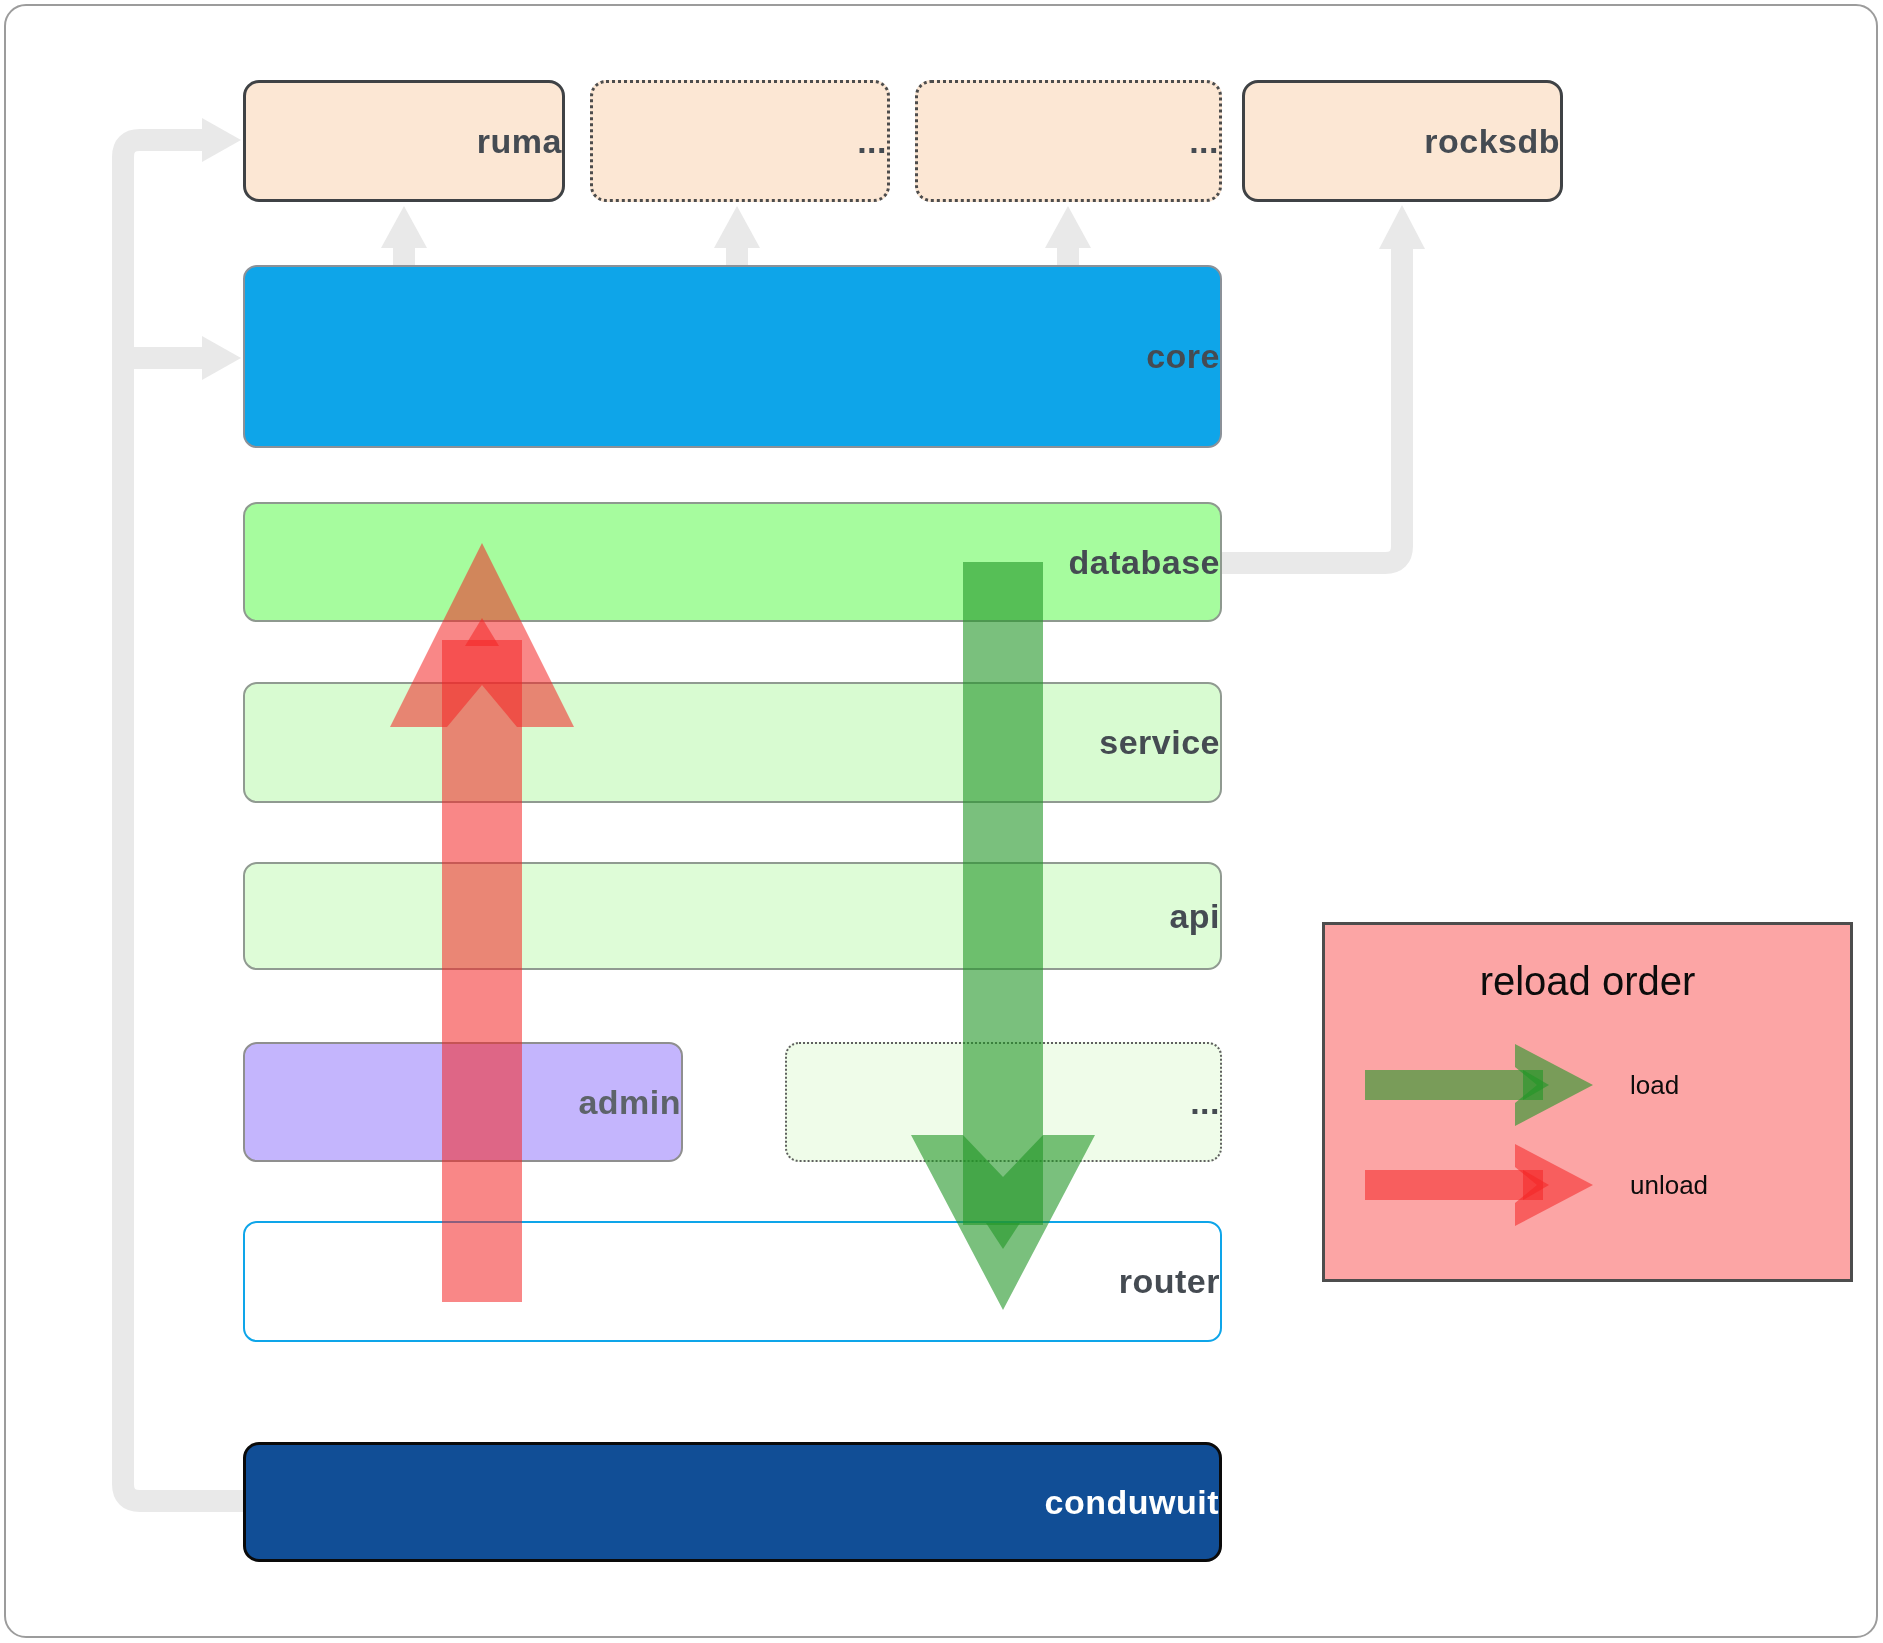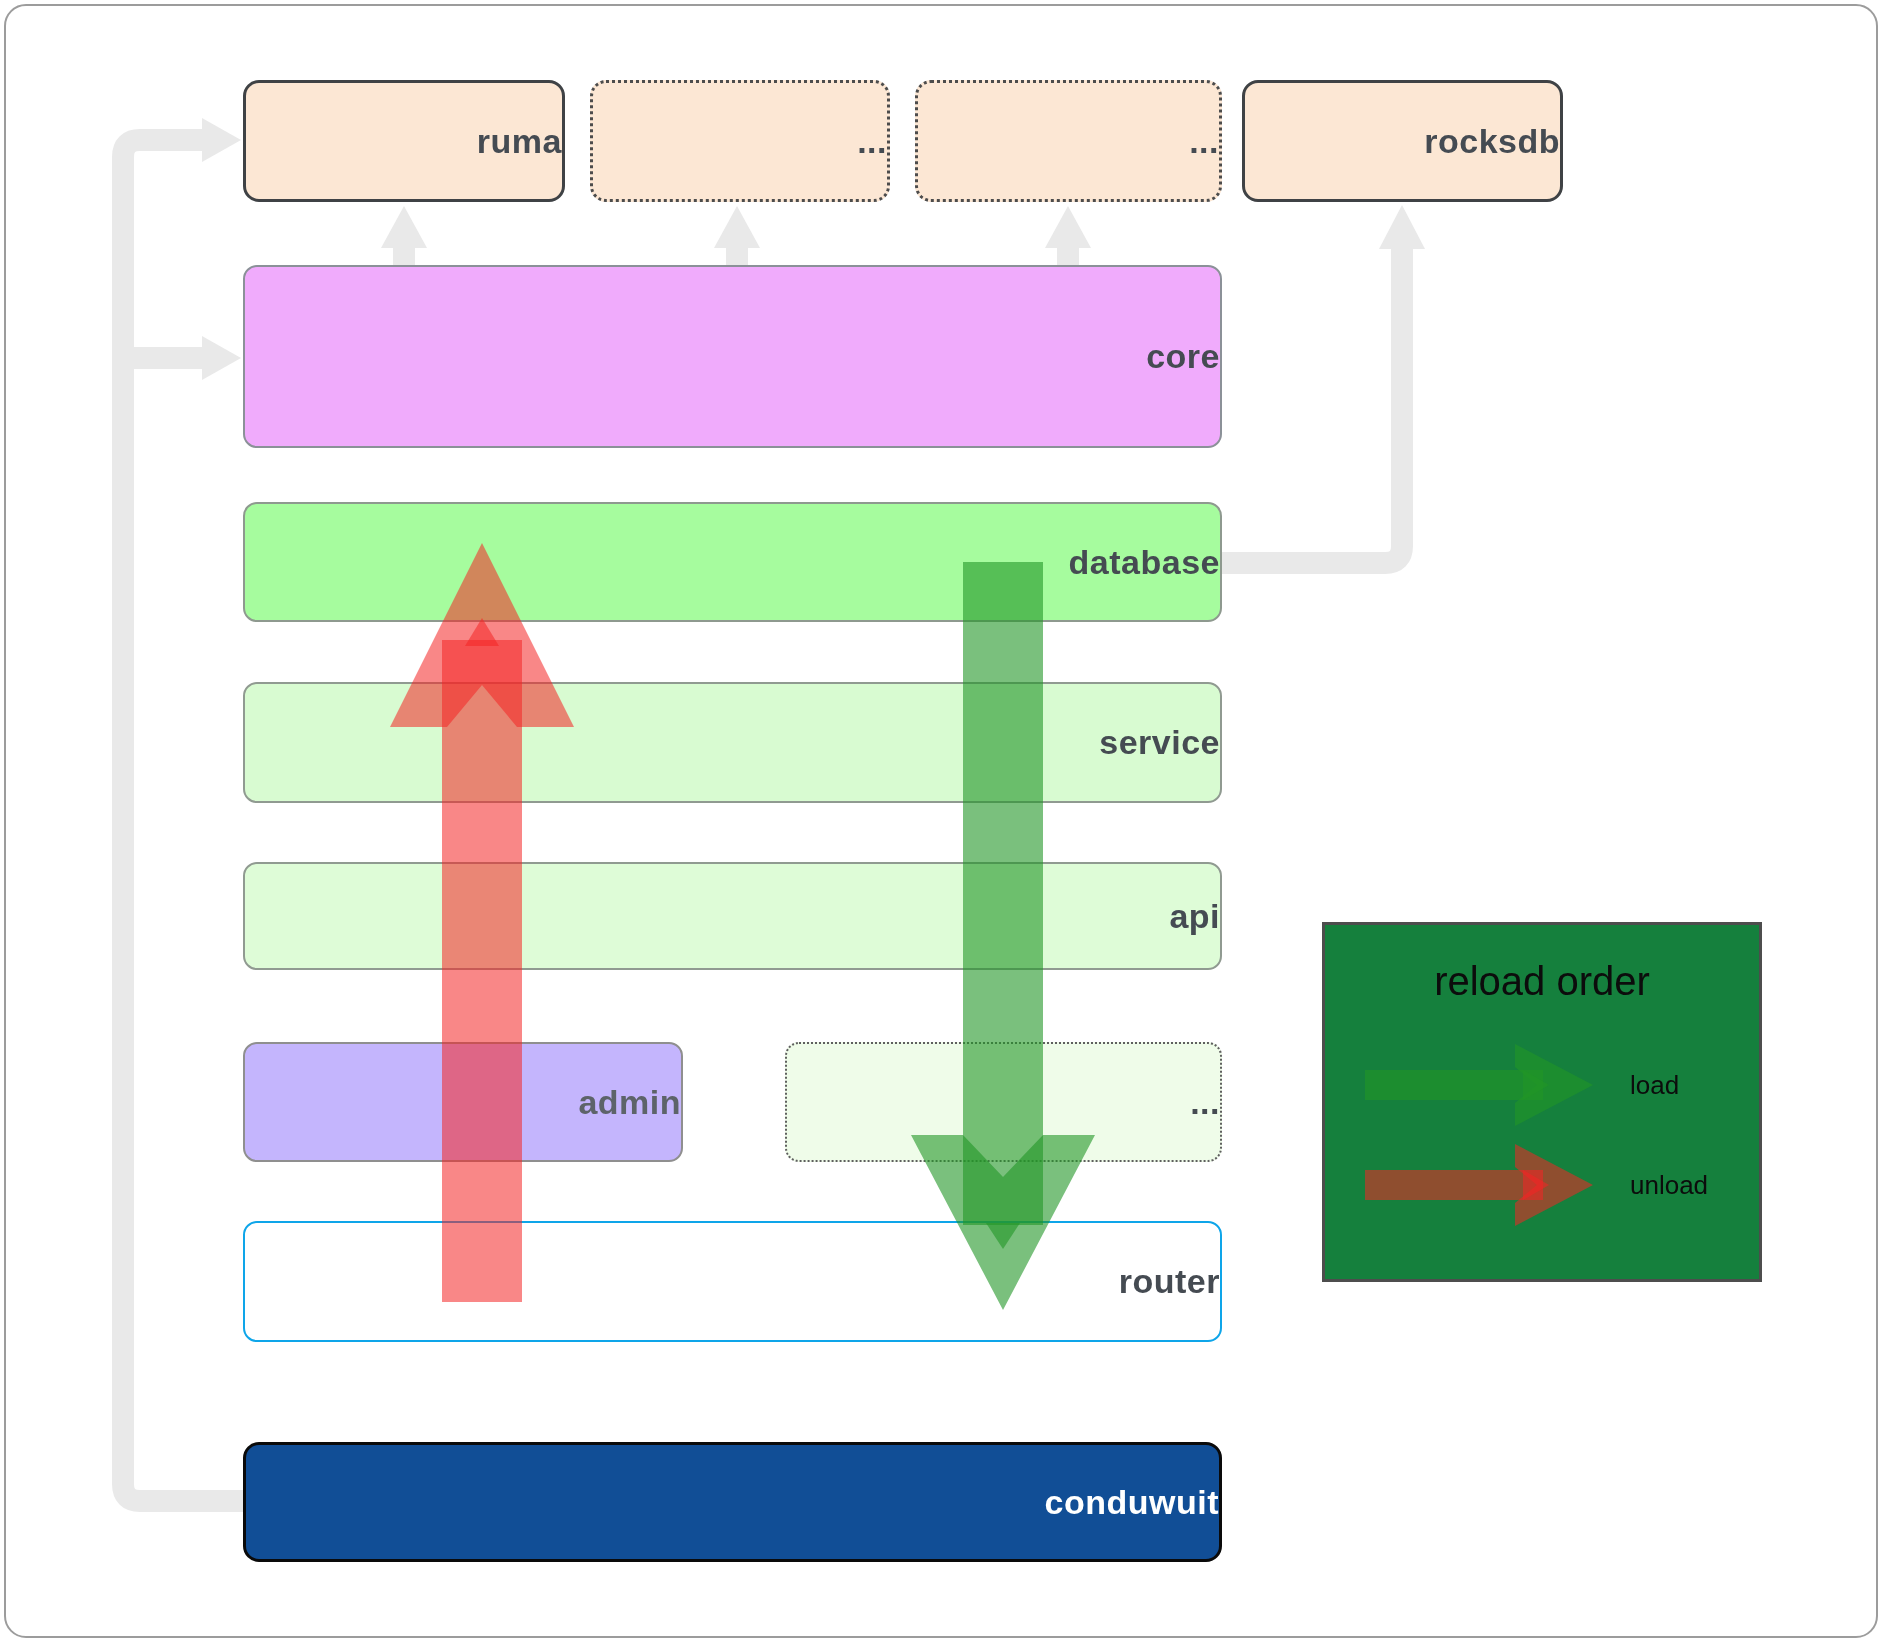--- a/index.html
+++ b/index.html
@@ -7,31 +7,31 @@
   .stage{position:relative;width:1883px;height:1643px;background:#fff;overflow:hidden;}
   .frame{position:absolute;left:4px;top:4px;right:5px;bottom:5px;
          border:2px solid #9c9c9c;border-radius:22px;pointer-events:none;}
   .layer{position:absolute;left:0;top:0;width:1883px;height:1643px;}
   .node{position:absolute;display:flex;align-items:center;justify-content:flex-end;
         box-sizing:border-box;font-size:34px;font-weight:600;color:#454b52;
         letter-spacing:0.5px;}
   .r16{border-radius:16px;}
   .peach{background:#fce7d4;border:3px solid #3f4245;}
   .peach-dotted{background:#fce7d4;border:3px dotted #4c4c4c;}
-  .blue{background:#f0abfc;border:2px solid #8b9198;}
+  .blue{background:#0ea5e9;border:2px solid #8b9198;}
   .wide{border-radius:14px;}
   .db{background:#a6fc9e;border:2px solid #8e998f;}
   .svc{background:#d8fbd1;border:2px solid #909a91;padding-left:44px;}
   .api{background:#defcd7;border:2px solid #909a91;}
   .admin{background:#c4b5fd;border:2.5px solid #8f8f8f;color:#5d6369;}
   .gdot{background:#effce9;border:2.5px dotted #5f5f5f;}
   .router{background:#ffffff;border:2px solid #0ea5e9;}
   .conduwuit{background:#114e96;border:3px solid #0a0a0a;color:#ffffff;font-weight:700;}
-  .legend{position:absolute;left:1322px;top:922px;width:440px;height:360px;
-          background:#15803d;border:3px solid #4d4d4d;box-sizing:border-box;}
+  .legend{position:absolute;left:1322px;top:922px;width:531px;height:360px;
+          background:#fca5a5;border:3px solid #4d4d4d;box-sizing:border-box;}
   .legend-title{position:absolute;left:0;top:34px;width:100%;text-align:center;
           font-size:40px;font-weight:400;color:#0c0c0c;}
   .legend-row{position:absolute;left:0;width:100%;height:90px;}
   .legend-row.row1{top:115px;}
   .legend-row.row2{top:215px;}
   .legend-arrow{position:absolute;left:40px;top:0;}
   .legend-label{position:absolute;left:305px;top:0;height:90px;display:flex;
           align-items:center;font-size:26px;color:#0c0c0c;font-weight:400;}
 </style>
 </head>

